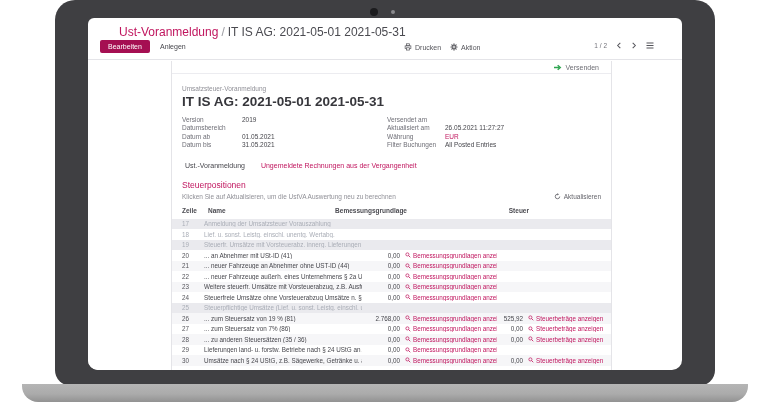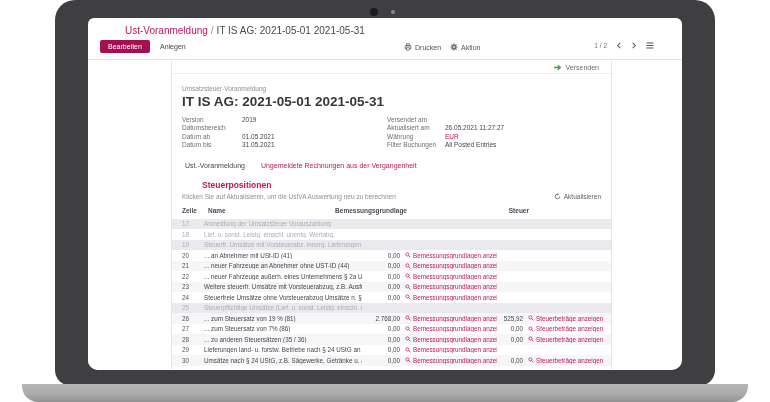--- a/index.html
+++ b/index.html
@@ -11,21 +11,21 @@
            background:#3f3f42; border-radius:20px 20px 16px 16px; }
   .camera-dot { position:absolute; left:370px; top:8px; width:8px; height:8px; border-radius:50%; background:#1c1c1e; }
   .camera-dot2 { position:absolute; left:391px; top:10px; width:4px; height:4px; border-radius:50%; background:#8a8a8d; }
   .base { position:absolute; left:22px; top:384px; width:726px; height:18px;
           background:linear-gradient(#b5b5b5, #ababab 55%, #929292); border-radius:0 0 16px 16px; }
 
   
   .screen { position:absolute; left:88px; top:18px; width:594px; height:352px; background:#fff;
             border-radius:6px 6px 10px 10px; overflow:hidden; }
 
-  .breadcrumb { position:absolute; left:37px; top:7px; font-size:10px; color:#4a4a50; white-space:nowrap; }
+  .breadcrumb { position:absolute; left:31px; top:7px; font-size:12px; color:#4a4a50; white-space:nowrap; }
   .breadcrumb .crumb-link { color:#c0155e; }
   .breadcrumb .sep { color:#9a9aa0; margin:0 3px; }
 
   .toolbar { position:absolute; left:0; top:20px; width:594px; height:22px; border-bottom:1px solid #e4e4e8; }
   .btn-primary { position:absolute; left:12px; top:2px; background:#a50f52; color:#fff; font-size:7px;
                  padding:3px 8px; border-radius:2px; border:none; font-family:inherit; }
   .btn-plain { position:absolute; left:66px; top:2px; background:none; border:none; color:#46464c;
                font-size:7px; padding:3px 6px; font-family:inherit; }
   .tb-action { position:absolute; top:5px; font-size:7px; color:#55555b; display:flex; align-items:center; gap:3px; }
   .tb-print { left:316px; } .tb-gear { left:362px; }
@@ -50,21 +50,21 @@
   .meta-col.right { flex:1; }
   .meta-row { display:flex; }
   .meta-col.left .m-label { width:60px; color:#6e6e76; }
   .meta-col.right .m-label { width:58px; color:#6e6e76; }
   .m-value { color:#46464c; }
   .m-value.accent { color:#c0155e; }
 
   .tabs { margin-top:12px; display:flex; gap:16px; padding-left:3px; font-size:7px; }
   .tab { color:#46464c; } .tab.link { color:#c0155e; }
 
-  .section-title { margin-top:11px; font-size:8.5px; font-weight:bold; color:#c0155e;margin-left:20px; }
+  .section-title { margin-top:11px; font-size:8.5px; font-weight:normal; color:#c0155e; }
   .section-sub { margin-top:3px; display:flex; justify-content:space-between; align-items:center; }
   .hint { font-size:6.5px; color:#8f8f96; }
   .refresh { display:flex; align-items:center; gap:3px; font-size:6.5px; color:#63636a; background:none; border:none; font-family:inherit; padding:0; }
 
   
   .thead { position:relative; margin-top:7px; height:12px; font-size:6.5px; font-weight:bold; color:#4c4c52; }
   .th-line { position:absolute; left:0; } .th-name { position:absolute; left:26px; }
   .th-base { position:absolute; right:194px; } .th-tax { position:absolute; right:72px; }
 
   .tbody { margin:0 -10px; }

